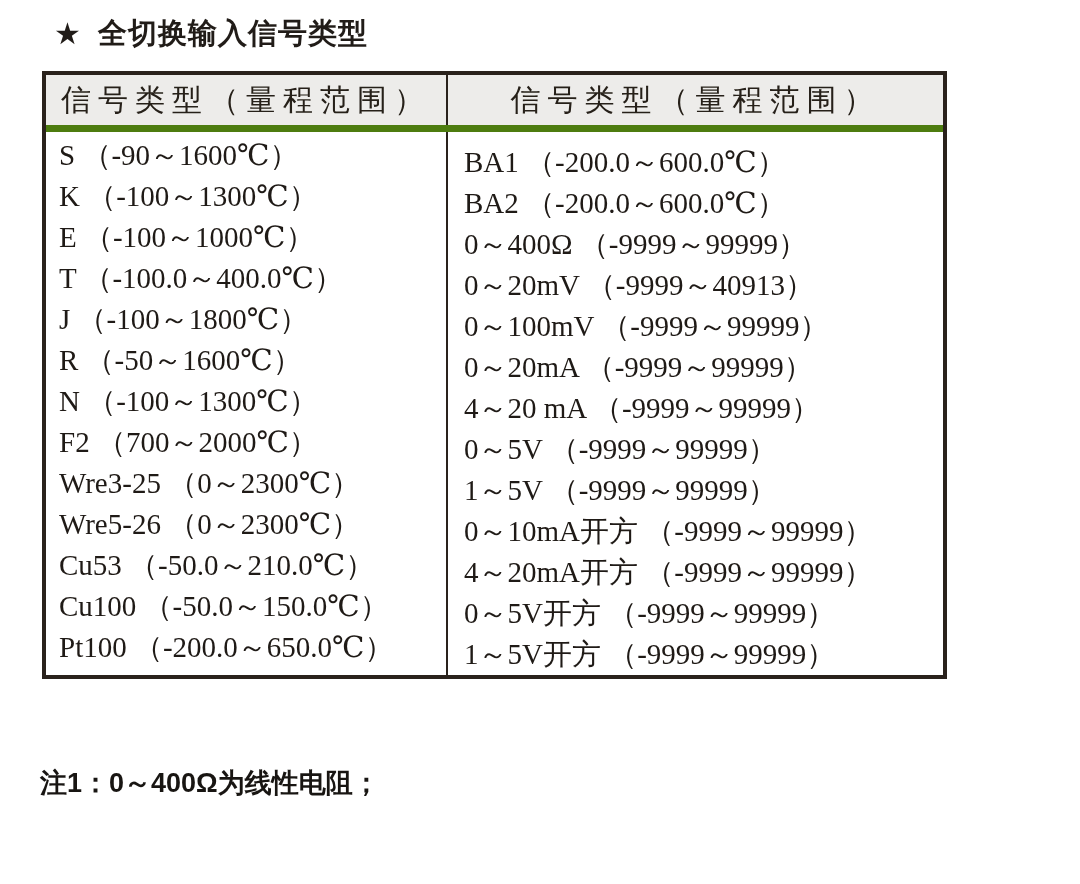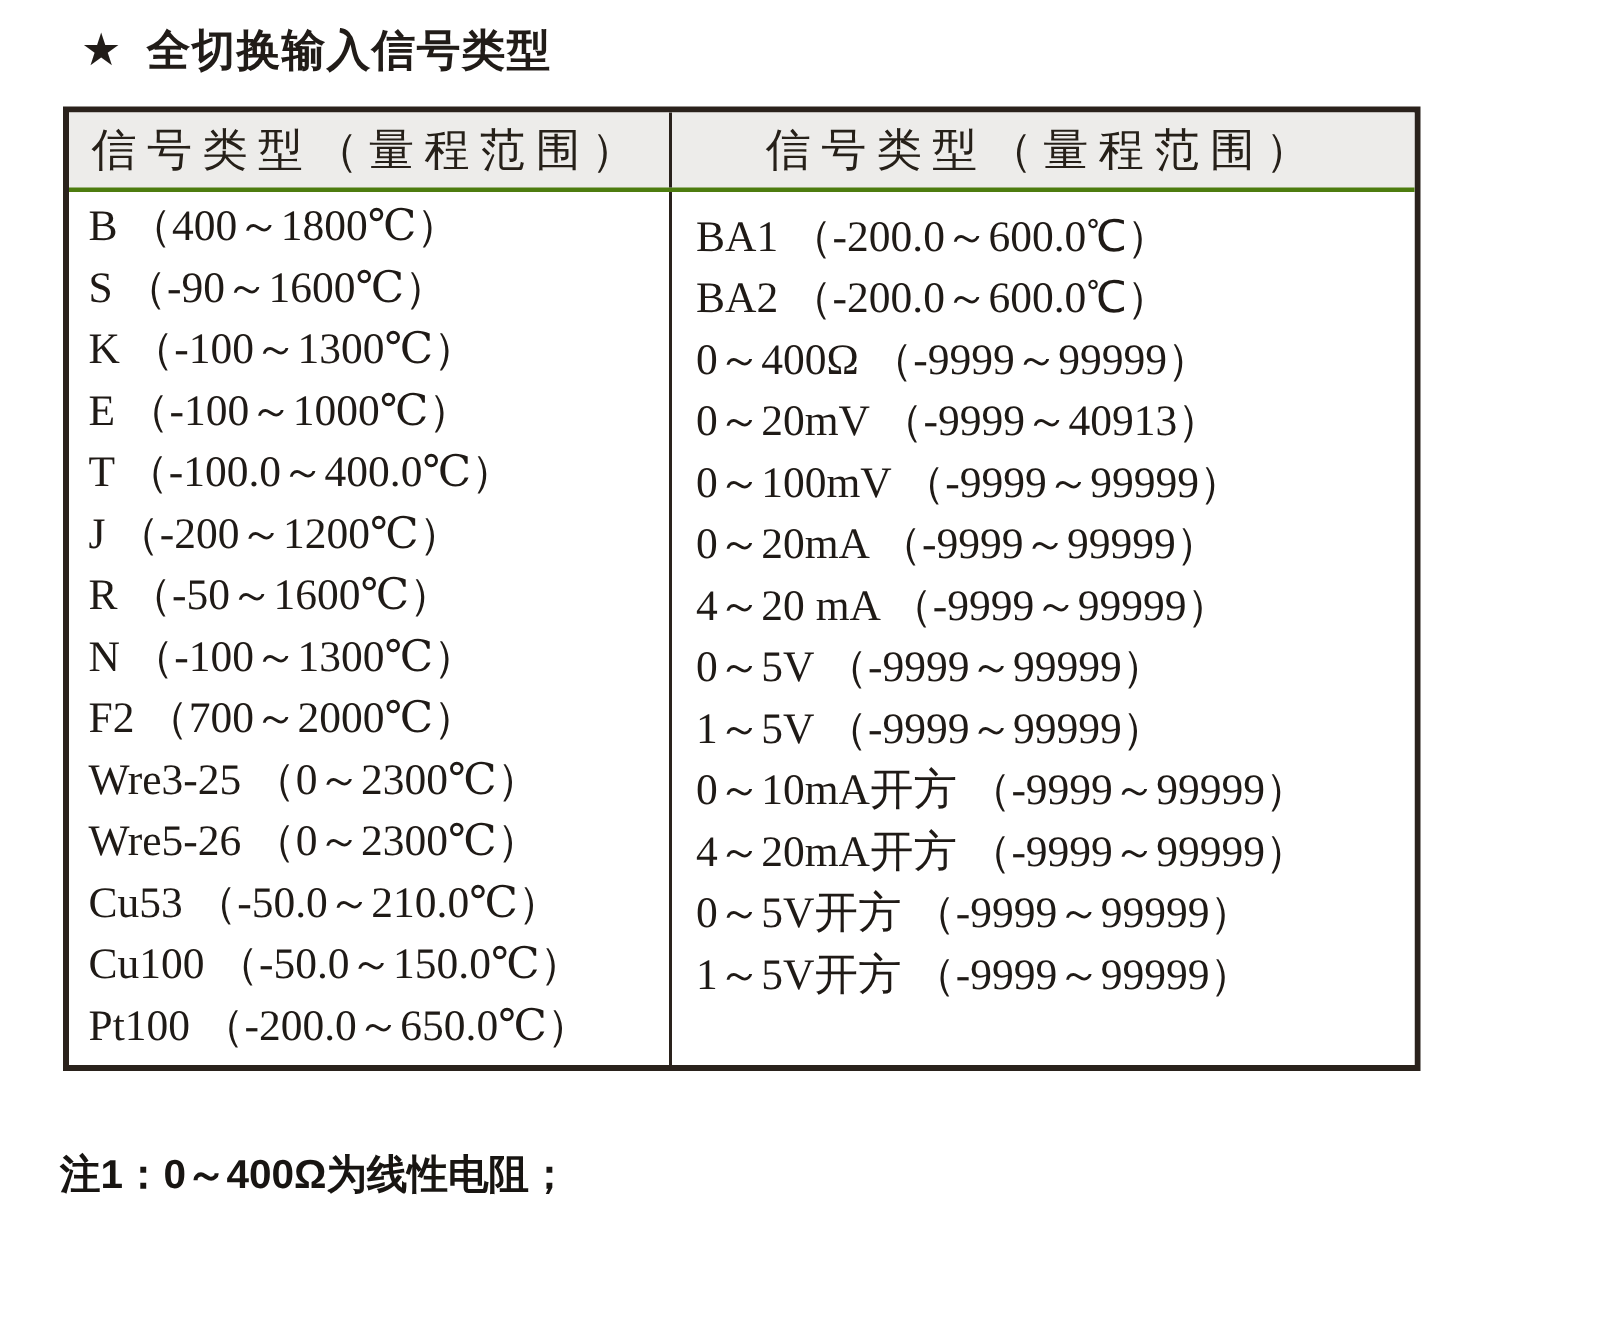--- a/index.html
+++ b/index.html
@@ -37,21 +37,21 @@
     left: 42px;
     top: 71px;
     width: 905px;
     box-sizing: border-box;
     border: 4px solid #2a221c;
     background: #ffffff;
   }
   .thead {
     display: flex;
     background: #edecea;
-    border-bottom: 3px solid #4d7c0f;
+    border-bottom: 7px solid #4d7c0f;
   }
   .th {
     box-sizing: border-box;
     height: 50px;
     display: flex;
     align-items: center;
     justify-content: center;
     font-size: 30px;
     letter-spacing: 7px;
     color: #262019;
@@ -71,21 +71,20 @@
     padding: 3px 0 5px 13px;
     font-size: 29px;
     line-height: 41px;
   }
   .td.right {
     flex: 1;
     border-left: 2px solid #2a221c;
     padding: 10px 0 0 16px;
     font-size: 29px;
     line-height: 41px;
-    font-family: Liberation Serif, serif;
   }
   .row { white-space: nowrap; }
   .notes {
     position: absolute;
     left: 40px;
     top: 760px;
     font-family: "Liberation Sans", "DejaVu Sans", sans-serif;
     font-weight: bold;
     font-size: 27px;
     color: #181512;
@@ -100,26 +99,25 @@
   <span>全切换输入信号类型</span>
 </div>
 
 <div class="sigtable">
   <div class="thead">
     <div class="th left">信号类型（量程范围）</div>
     <div class="th right">信号类型（量程范围）</div>
   </div>
   <div class="tbody">
     <div class="td left">
-        <div class="row">B （400～1800℃）</div>
         <div class="row">S （-90～1600℃）</div>
         <div class="row">K （-100～1300℃）</div>
         <div class="row">E （-100～1000℃）</div>
         <div class="row">T （-100.0～400.0℃）</div>
-        <div class="row">J （-200～1200℃）</div>
+        <div class="row">J （-100～1800℃）</div>
         <div class="row">R （-50～1600℃）</div>
         <div class="row">N （-100～1300℃）</div>
         <div class="row">F2 （700～2000℃）</div>
         <div class="row">Wre3-25 （0～2300℃）</div>
         <div class="row">Wre5-26 （0～2300℃）</div>
         <div class="row">Cu53 （-50.0～210.0℃）</div>
         <div class="row">Cu100 （-50.0～150.0℃）</div>
         <div class="row">Pt100 （-200.0～650.0℃）</div>
       </div>
     <div class="td right">

